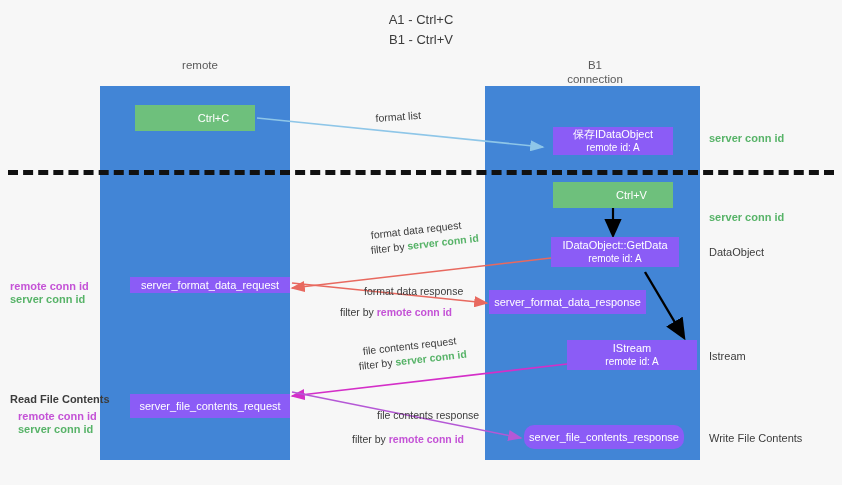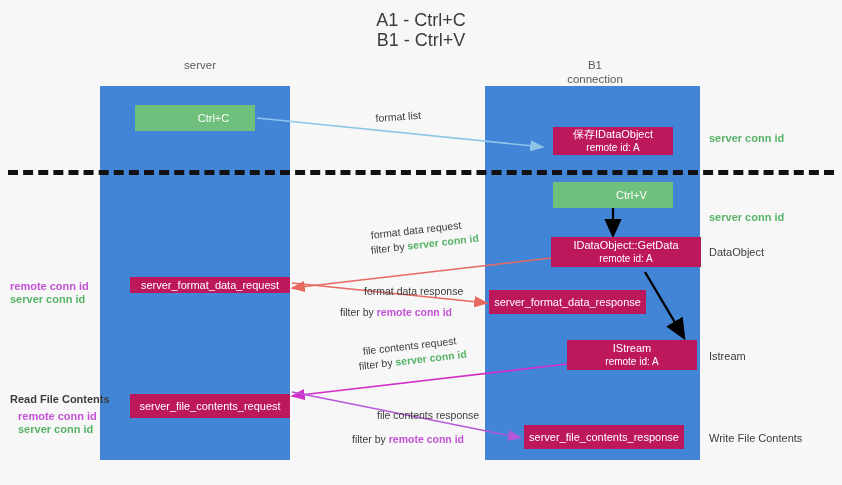--- a/index.html
+++ b/index.html
@@ -9,39 +9,39 @@
     font-family:"Liberation Sans", sans-serif;
     color:#3c3c3c;
     position:relative;
     overflow:hidden;
   }
   .stage{position:absolute;left:0;top:0;width:842px;height:485px;}
 
   
   .title{
     position:absolute;left:0;top:10px;width:842px;
-    text-align:center;font-size:18px;line-height:20px;color:#3c3c3c;
+    text-align:center;font-size:13px;line-height:20px;color:#3c3c3c;
   }
 
   
   .lane-head{
     position:absolute;text-align:center;font-size:11.5px;line-height:14px;color:#5a5a5a;
   }
 
   
   .lane{position:absolute;background:#4285d6;}
 
   
   .box{
     position:absolute;box-sizing:border-box;
     display:flex;flex-direction:column;align-items:center;justify-content:center;
     color:#ffffff;font-size:11px;line-height:13px;text-align:center;
   }
   .box.green{background:#6ec07c;padding-left:37px;}
-  .box.orange{background:#be185d;}
+  .box.orange{background:#8b5cf6;}
   .box .l2{font-size:10px;}
 
   
   .divider{
     position:absolute;left:8px;top:170px;width:826px;height:0;
     border-top:5px dashed #111111;
   }
 
   
   .slab{position:absolute;font-size:11px;line-height:14px;color:#3c3c3c;white-space:nowrap;}
@@ -58,21 +58,21 @@
 <body>
 
 <div class="stage">
 
   <div class="title">
     <div>A1 - Ctrl+C</div>
     <div>B1 - Ctrl+V</div>
   </div>
 
   <div class="lane-head" style="left:140px;top:58px;width:120px;">
-    <div>server</div>
+    <div>remote</div>
   </div>
   <div class="lane-head" style="left:530px;top:58px;width:130px;">
     <div>B1</div>
     <div>connection</div>
   </div>
 
   <div class="lane" style="left:100px;top:86px;width:190px;height:374px;"></div>
   <div class="lane" style="left:485px;top:86px;width:215px;height:374px;"></div>
 
   <svg class="arrows">
@@ -125,35 +125,35 @@
 
   <div class="box orange" style="left:553px;top:127px;width:120px;height:28px;">
     <span>保存IDataObject</span>
     <span class="l2">remote id: A</span>
   </div>
 
   <div class="box green" style="left:553px;top:182px;width:120px;height:26px;">
     <span>Ctrl+V</span>
   </div>
 
-  <div class="box orange" style="left:551px;top:237px;width:150px;height:30px;">
+  <div class="box orange" style="left:551px;top:237px;width:128px;height:30px;">
     <span>IDataObject::GetData</span>
     <span class="l2">remote id: A</span>
   </div>
 
   <div class="box orange" style="left:489px;top:290px;width:157px;height:24px;text-align:right;">
     <span>server_format_data_response</span>
   </div>
 
   <div class="box orange" style="left:567px;top:340px;width:130px;height:30px;">
     <span>IStream</span>
     <span class="l2">remote id: A</span>
   </div>
 
-  <div class="box orange" style="left:524px;top:425px;width:160px;height:24px;">
+  <div class="box orange" style="left:524px;top:425px;width:160px;height:24px;border-radius:10px;">
     <span>server_file_contents_response</span>
   </div>
 
   <div class="slab green-t" style="left:709px;top:131px;">server conn id</div>
   <div class="slab green-t" style="left:709px;top:210px;">server conn id</div>
   <div class="slab" style="left:709px;top:245px;">DataObject</div>
   <div class="slab" style="left:709px;top:349px;">Istream</div>
   <div class="slab" style="left:709px;top:431px;">Write File Contents</div>
 
   <div class="slab purple-t" style="left:10px;top:279px;">remote conn id</div>

